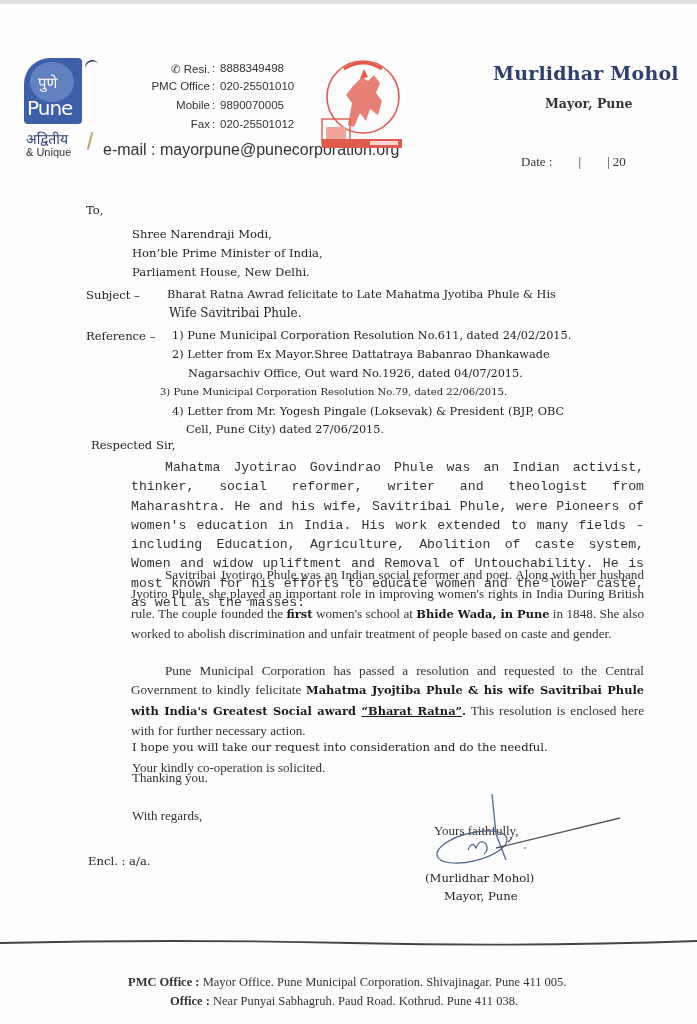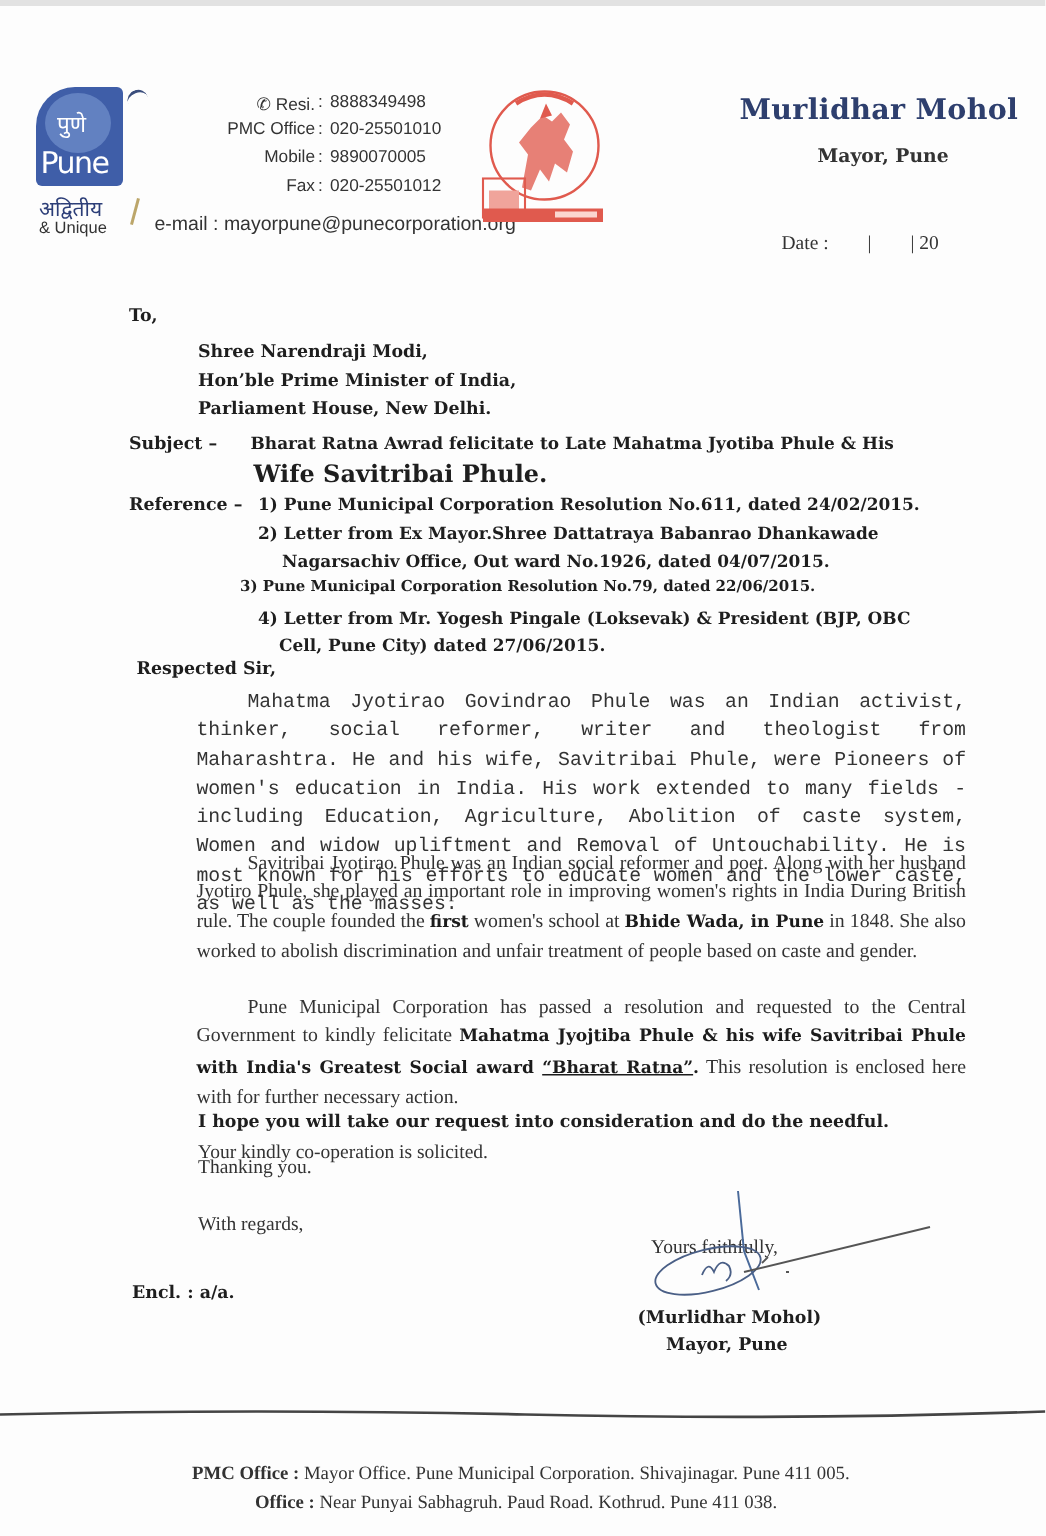--- a/index.html
+++ b/index.html
@@ -16,32 +16,32 @@
   .pune-bird { left:84px; top:60px; width:14px; height:6px; border-top:2px solid #3a4d7c; border-radius:8px 8px 0 0; transform:rotate(-20deg); }
   .pune-tag1 { left:26px; top:129px; font-family:"DejaVu Sans", sans-serif; font-size:14px; color:#2c3e78; }
   .pune-tag2 { left:26px; top:146px; font-family:"Liberation Sans", sans-serif; font-size:11px; color:#333; }
   .pune-slash { left:89px; top:132px; width:2px; height:18px; background:#bca66a; transform:rotate(15deg); }
 
   
   .contact { left:100px; top:62px; font-family:"Liberation Sans", sans-serif; font-size:11.5px; color:#333; }
   .contact .row { position:absolute; white-space:nowrap; }
   .contact .lbl { position:absolute; text-align:right; width:110px; left:0; }
   .contact .val { position:absolute; left:116px; }
-  .email { left:103px; top:141px; font-family:"Liberation Sans", sans-serif; font-size:13px; color:#333; white-space:nowrap; }
+  .email { left:103px; top:141px; font-family:"Liberation Sans", sans-serif; font-size:16px; color:#333; white-space:nowrap; }
 
   
   .emblem { left:318px; top:55px; width:84px; height:98px; }
 
   
   .mayor-name { left:493px; top:62px; font-family:"DejaVu Serif", serif; font-weight:bold; font-size:19px; color:#2e3f6e; letter-spacing:.2px; }
   .mayor-title { left:545px; top:96px; font-family:"DejaVu Serif", serif; font-weight:bold; font-size:12.5px; color:#333; }
   .date { left:521px; top:154px; font-family:"Liberation Serif", serif; font-size:13px; color:#333; white-space:pre;text-align:right; }
 
   
-  .b { font-family:"DejaVu Serif", serif; font-weight:bold; font-size:11.6px; color:#1e1e1e; white-space:nowrap;text-align:center; }
+  .b { font-family:"DejaVu Serif", serif; font-weight:normal; font-size:11.6px; color:#1e1e1e; white-space:nowrap;text-align:center; }
   .p { font-family:"Liberation Serif", serif; font-size:13.2px; color:#333; line-height:19.3px; text-align:justify; text-align-last:left; }
   .p strong { font-family:"DejaVu Serif", serif; font-size:11.4px; color:#1b1b1b; }
   .p u { text-decoration:underline; }
 
   .para1 { left:131px; top:458px; width:513px;font-family:Liberation Mono, monospace; }
   .para2 { left:131px; top:565px; width:513px; }
   .para3 { left:131px; top:661px; width:513px; }
   .indent { display:inline-block; width:34px; }
 
   .footer-line { left:0; top:936px; width:697px; height:14px; }
@@ -105,21 +105,21 @@
 <div class="abs mayor-title">Mayor, Pune</div>
 <div class="abs date"><span>Date :</span>        <span>|        | 20</span></div>
 
 <div class="abs b" style="left:86px; top:203px;">To,</div>
 <div class="abs b" style="left:132px; top:227px;">Shree Narendraji Modi,</div>
 <div class="abs b" style="left:132px; top:246px;">Hon’ble Prime Minister of India,</div>
 <div class="abs b" style="left:132px; top:265px;">Parliament House, New Delhi.</div>
 
 <div class="abs b" style="left:86px; top:288px;">Subject –</div>
 <div class="abs b" style="left:167px; top:288px; font-size:11.3px;">Bharat Ratna Awrad felicitate to Late Mahatma Jyotiba Phule &amp; His</div>
-<div class="abs b" style="left:169px; top:306px; font-size:16px;">Wife Savitribai Phule.</div>
+<div class="abs b" style="left:169px; top:306px; font-size:12px;">Wife Savitribai Phule.</div>
 
 <div class="abs b" style="left:86px; top:329px;">Reference –</div>
 <div class="abs b" style="left:172px; top:329px; font-size:11.3px;">1) Pune Municipal Corporation Resolution No.611, dated 24/02/2015.</div>
 <div class="abs b" style="left:172px; top:348px; font-size:11.3px;">2) Letter from Ex Mayor.Shree Dattatraya Babanrao Dhankawade</div>
 <div class="abs b" style="left:188px; top:367px; font-size:11.3px;">Nagarsachiv Office, Out ward No.1926, dated 04/07/2015.</div>
 <div class="abs b" style="left:160px; top:386px; font-size:10px;">3) Pune Municipal Corporation Resolution No.79, dated 22/06/2015.</div>
 <div class="abs b" style="left:172px; top:405px; font-size:11.3px;">4) Letter from Mr. Yogesh Pingale (Loksevak) &amp; President (BJP, OBC</div>
 <div class="abs b" style="left:186px; top:423px; font-size:11.3px;">Cell, Pune City) dated 27/06/2015.</div>
 
 <div class="abs b" style="left:91px; top:438px;">Respected Sir,</div>

